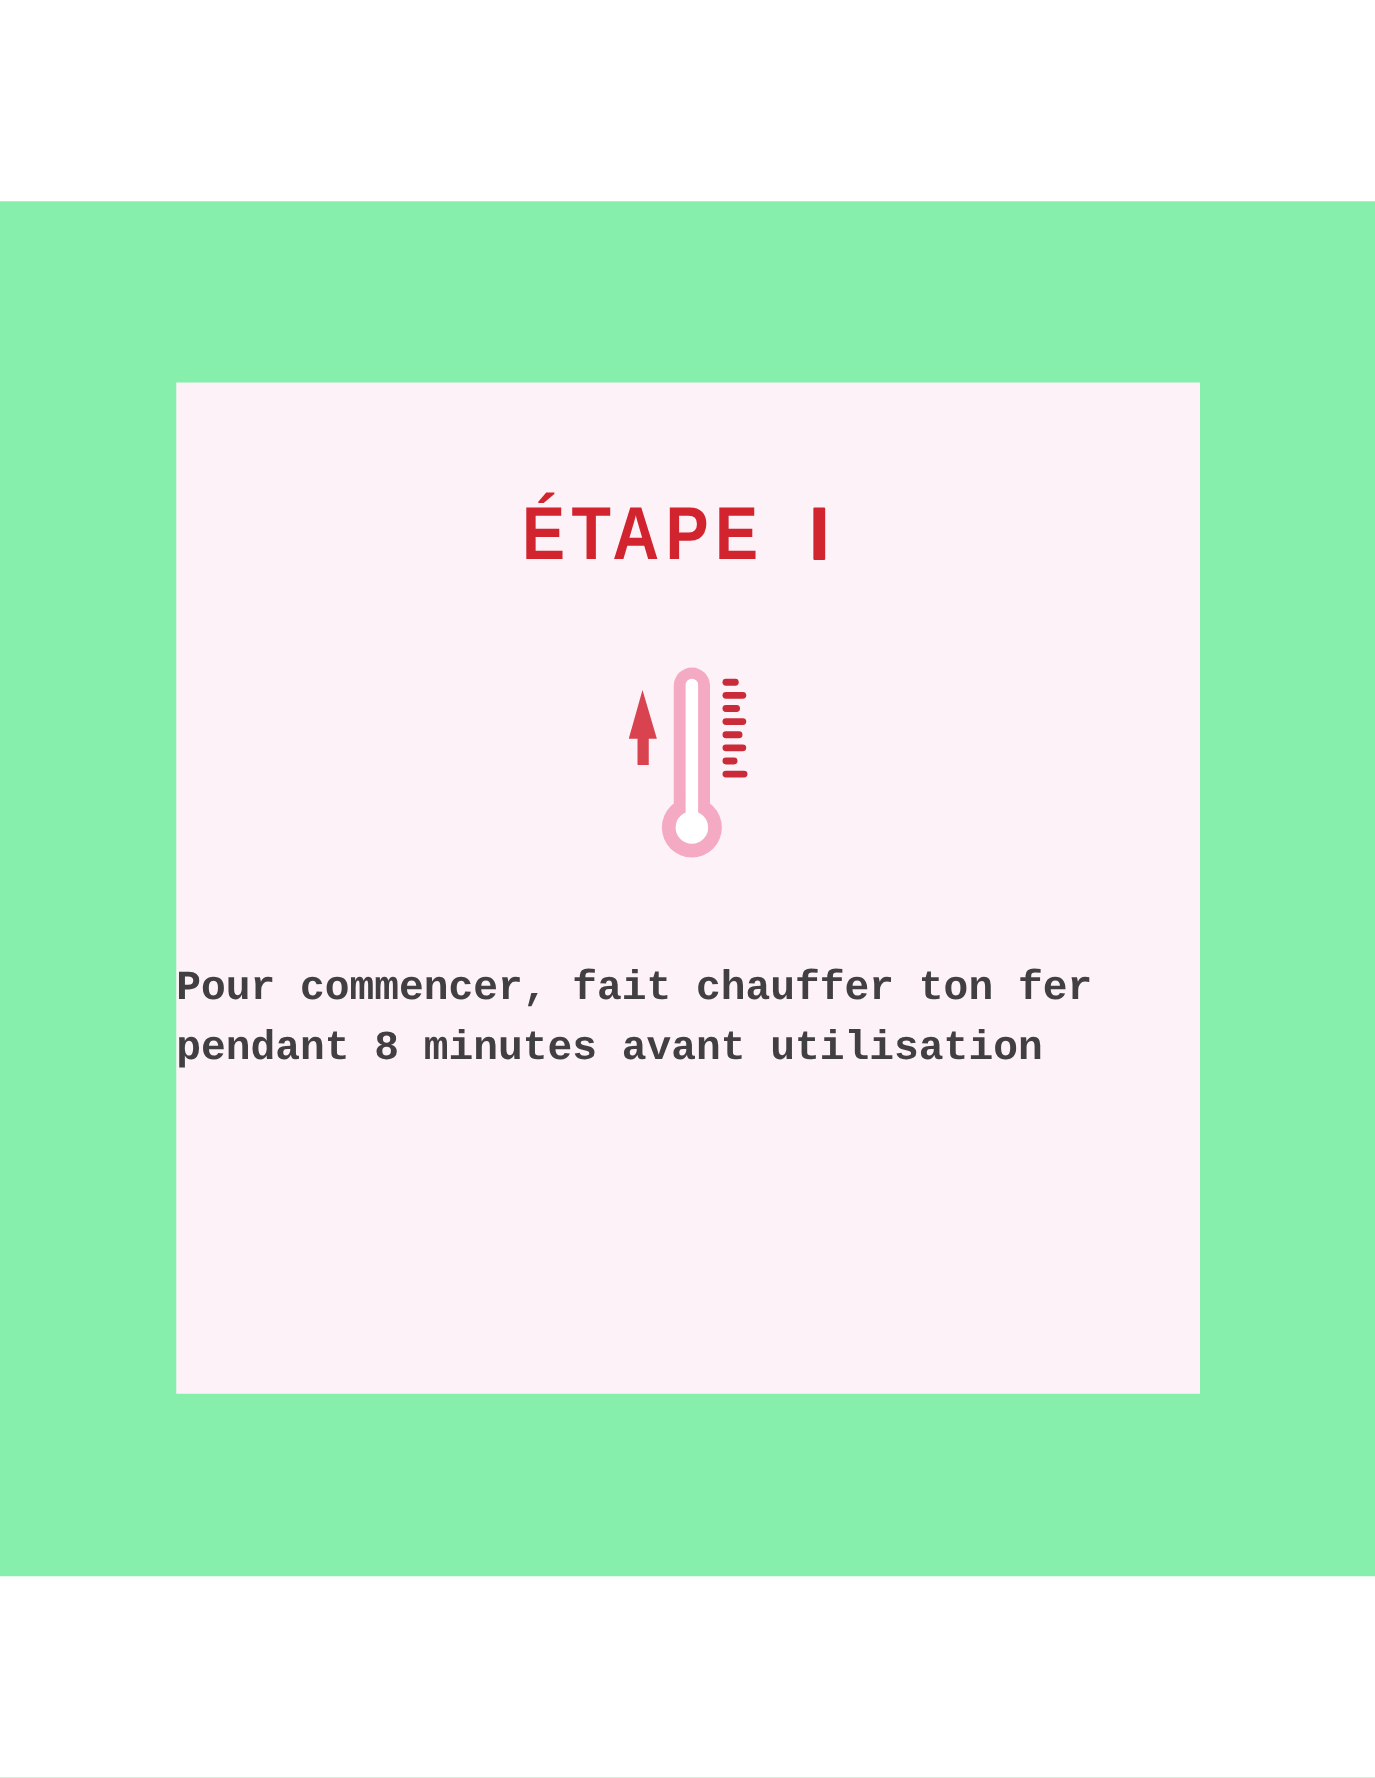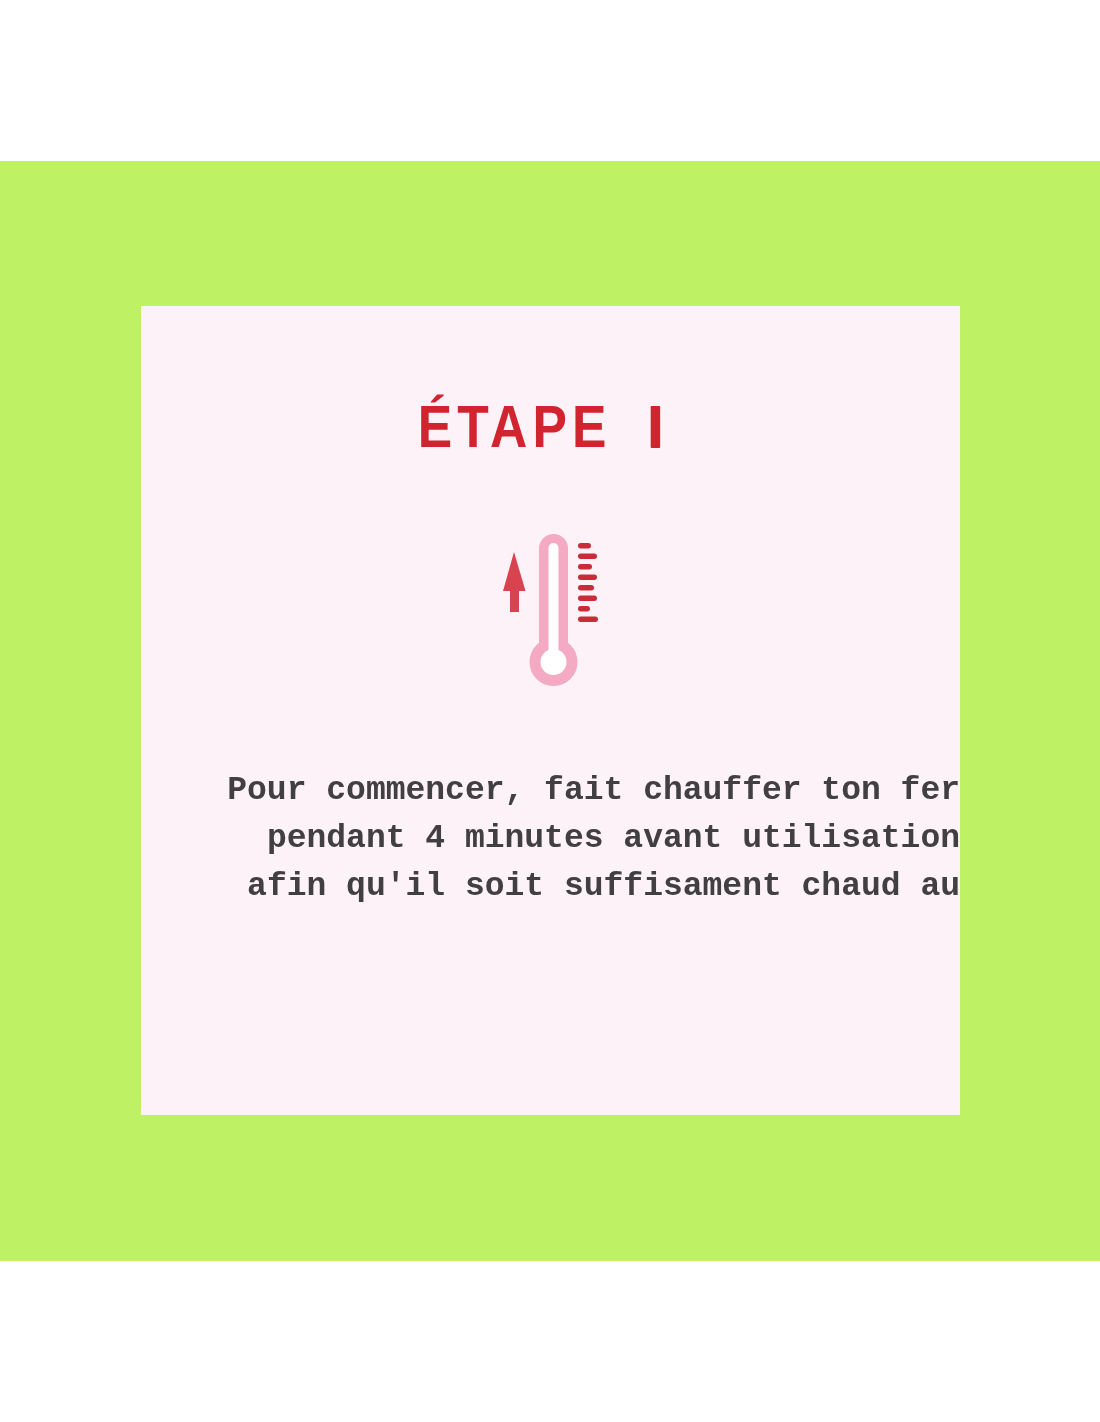--- a/index.html
+++ b/index.html
@@ -10,21 +10,21 @@
     background: #ffffff;
     overflow: hidden;
     font-family: "Liberation Sans", sans-serif;
   }
   .pink-stage {
     position: absolute;
     left: 0;
     top: 161px;
     width: 1100px;
     height: 1100px;
-    background: #bef264;
+    background: #86efac;
   }
   .step-card {
     position: absolute;
     left: 141px;
     top: 145px;
     width: 819px;
     height: 809px;
     background: #fdf2f8;
   }
   .step-title {
@@ -65,21 +65,21 @@
     left: 362px;
     top: 226px;
     width: 100px;
     height: 160px;
   }
   .instruction-text {
     position: absolute;
     top: 461px;
     left: 0;
     width: 100%;
-    text-align: right;
+    text-align: left;
     font-family: "Liberation Mono", monospace;
     font-weight: bold;
     font-size: 33px;
     line-height: 48px;
     color: #413f41;
     white-space: nowrap;
   }
 </style>
 </head>
 <body>
@@ -115,18 +115,17 @@
           <rect x="75" y="53" width="16" height="5.5" rx="2.75"></rect>
           <rect x="75" y="63.5" width="19" height="5.5" rx="2.75"></rect>
           <rect x="75" y="74" width="12" height="5.5" rx="2.75"></rect>
           <rect x="75" y="84.5" width="20" height="5.5" rx="2.75"></rect>
         </g>
       </svg>
     </div>
 
     <div class="instruction-text">
       <div>Pour commencer, fait chauffer ton fer</div>
-      <div>pendant 4 minutes avant utilisation</div>
-      <div>afin qu'il soit suffisament chaud au</div>
+      <div>pendant 8 minutes avant utilisation</div>
     </div>
 
   </div>
 </div>
 
 </body></html>

